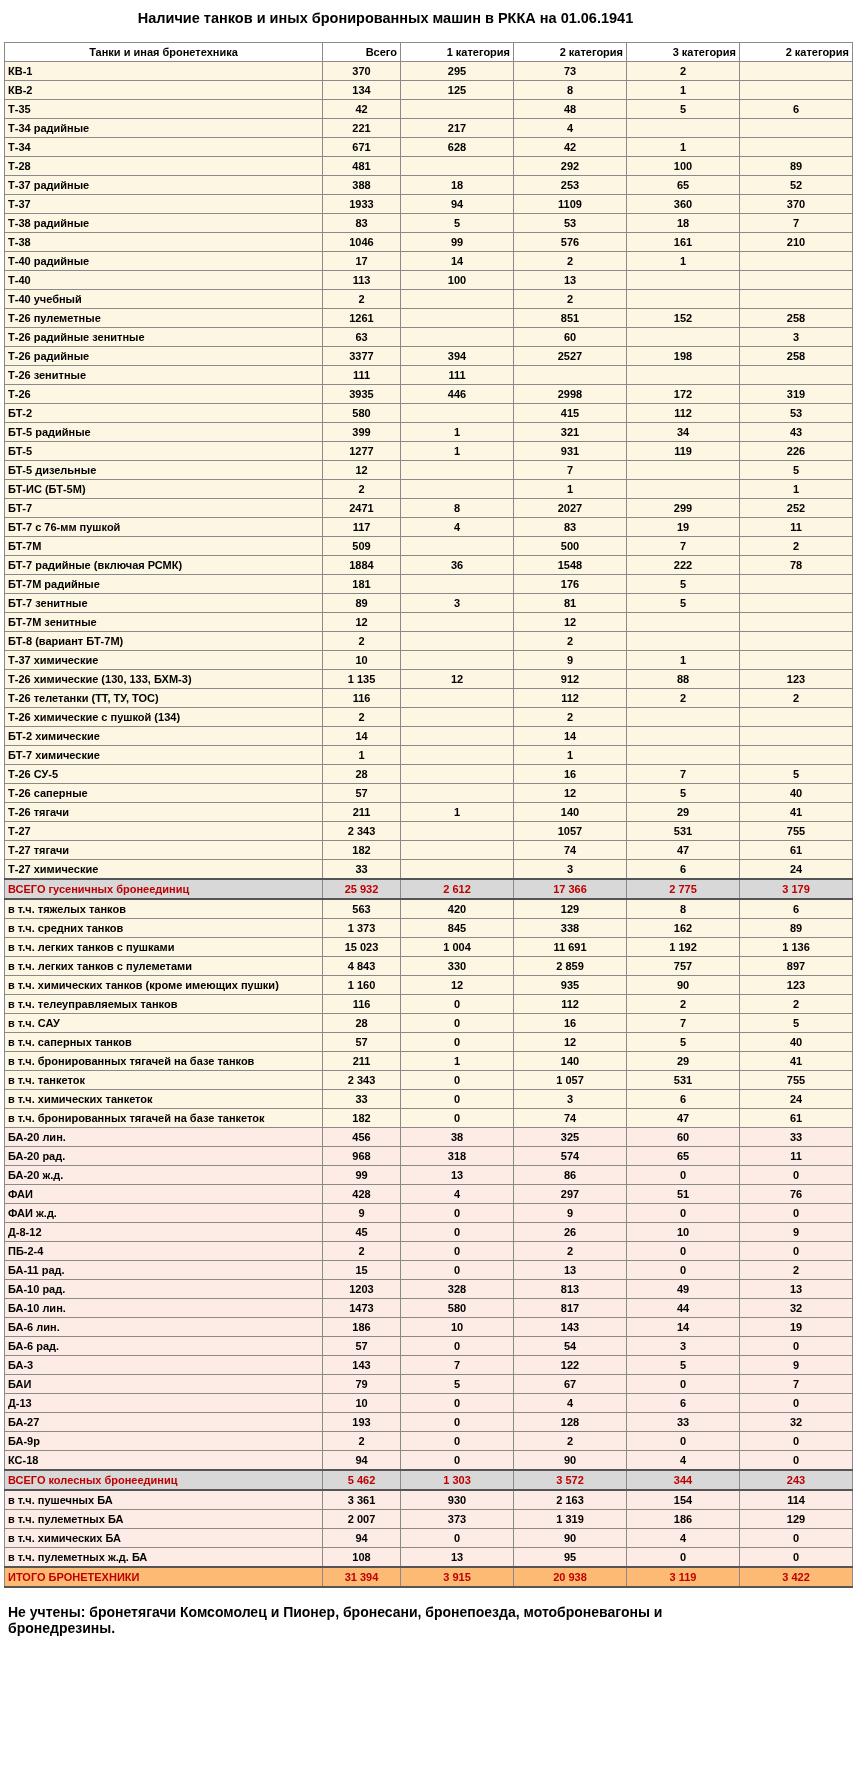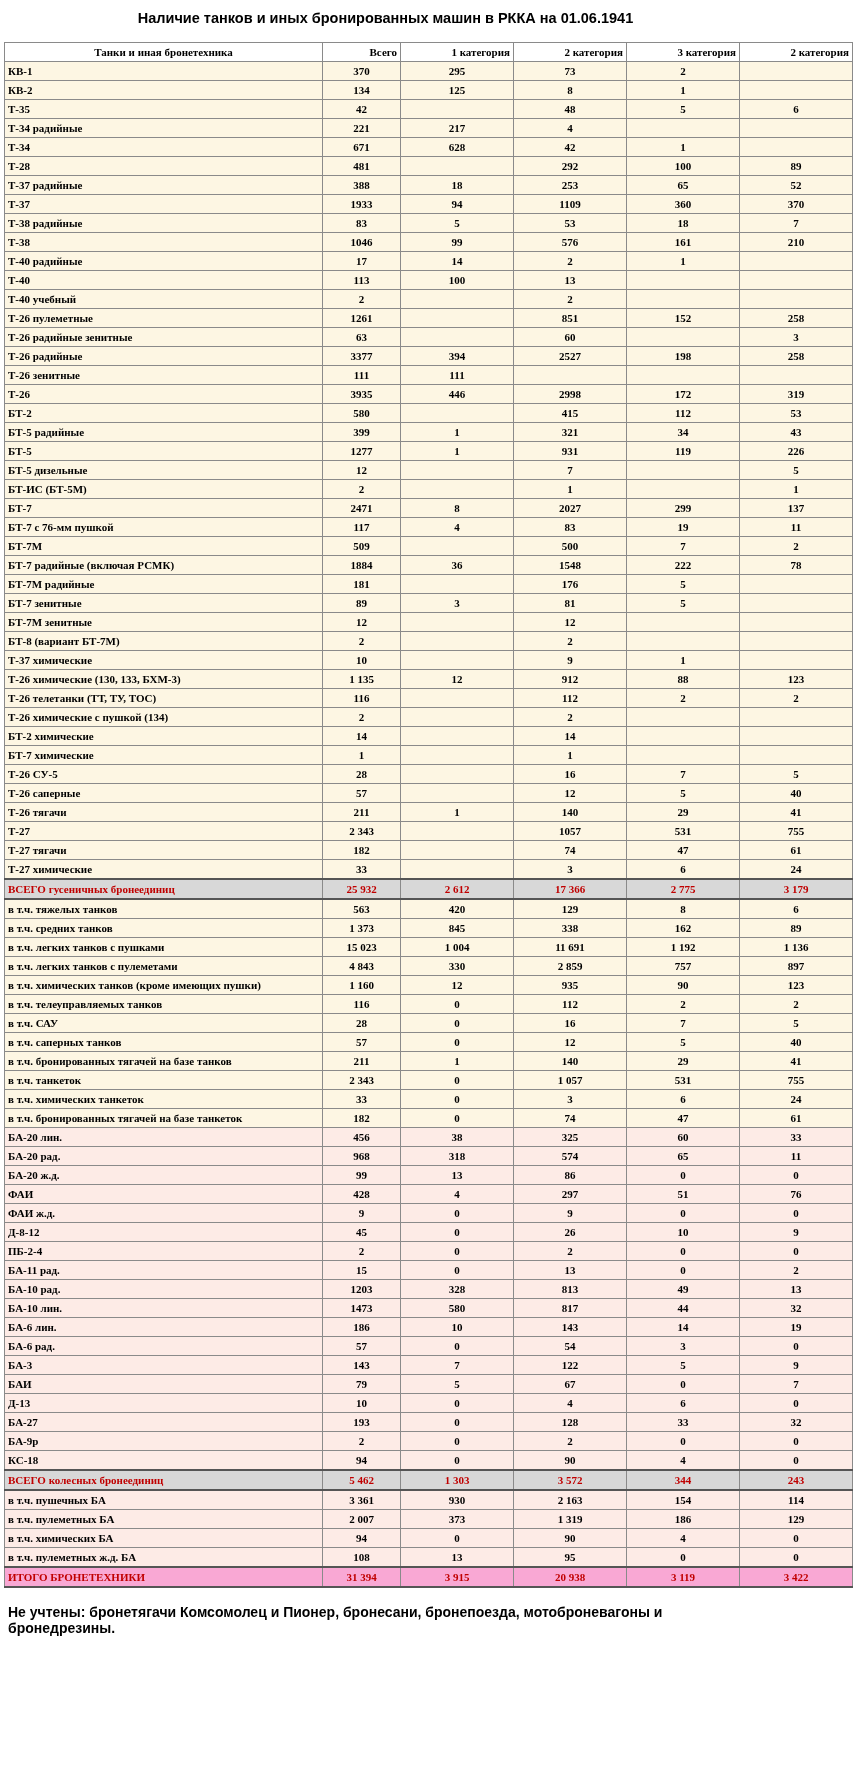--- a/index.html
+++ b/index.html
@@ -22,21 +22,20 @@
     font-size: 14.5px;
     font-weight: bold;
     margin: 4px 0 8px 0;
     letter-spacing: 0px;
   }
   table.main {
     border-collapse: collapse;
     width: 849px;
     margin: 16px auto;
     table-layout: fixed;
-    font-family: Liberation Serif, serif;
   }
   table.main td, table.main th {
     border: 1px solid #8a8a8a;
     font-size: 11px;
     font-weight: bold;
     padding: 1px 3px;
     height: 16px;
     line-height: 13px;
     overflow: hidden;
     white-space: nowrap;
@@ -53,21 +52,21 @@
     padding: 3px 2px;
     height: 20px;
   }
   thead th.name-h { text-align: center; }
 
   td.name { text-align: left; }
   td.num  { text-align: center; }
   tr.cream td      { background: #fdf6e3; }
   tr.pink td       { background: #fdebe6; }
   tr.total td      { background: #d8d8d8; color: #c00000; }
-  tr.grand td      { background: #f9a8d4; color: #c00000; }
+  tr.grand td      { background: #fdba74; color: #c00000; }
   tr.total td, tr.grand td { border-top: 2px solid #555; border-bottom: 2px solid #555; }
 
   .footnote {
     font-size: 14px;
     font-weight: bold;
     margin: 6px 2px 2px 4px;
     color: #000;
   }
 </style>
 </head>
@@ -280,21 +279,21 @@
           <td class="num">1</td>
           <td class="num"></td>
           <td class="num">1</td>
         </tr>
         <tr class="cream">
           <td class="name">БТ-7</td>
           <td class="num">2471</td>
           <td class="num">8</td>
           <td class="num">2027</td>
           <td class="num">299</td>
-          <td class="num">137</td>
+          <td class="num">252</td>
         </tr>
         <tr class="cream">
           <td class="name">БТ-7 с 76-мм пушкой</td>
           <td class="num">117</td>
           <td class="num">4</td>
           <td class="num">83</td>
           <td class="num">19</td>
           <td class="num">11</td>
         </tr>
         <tr class="cream">

